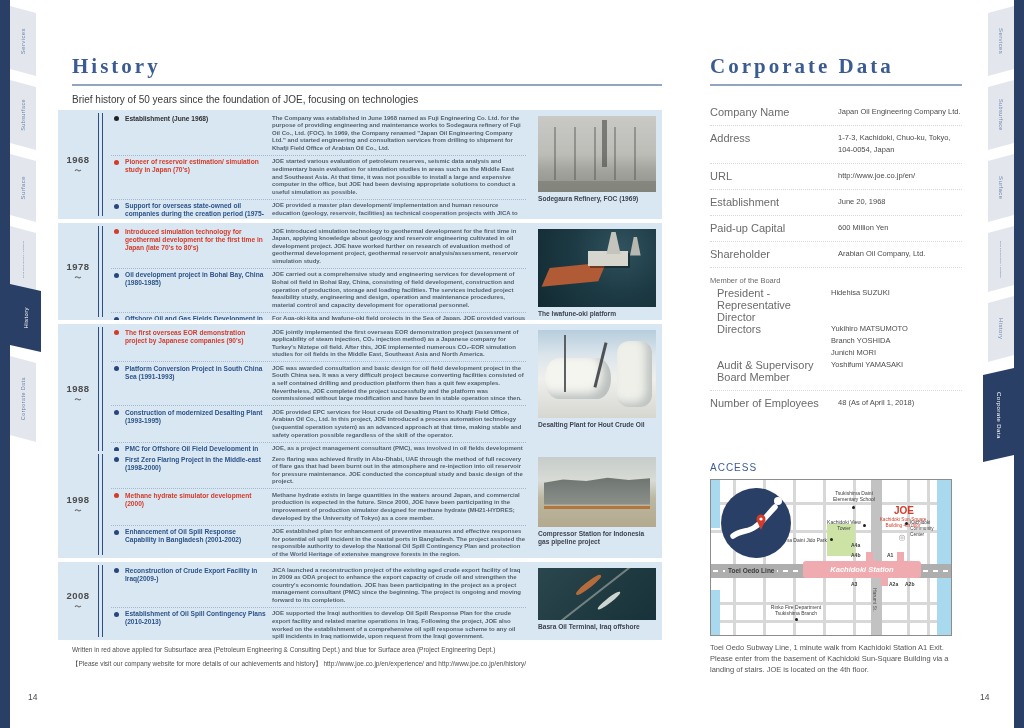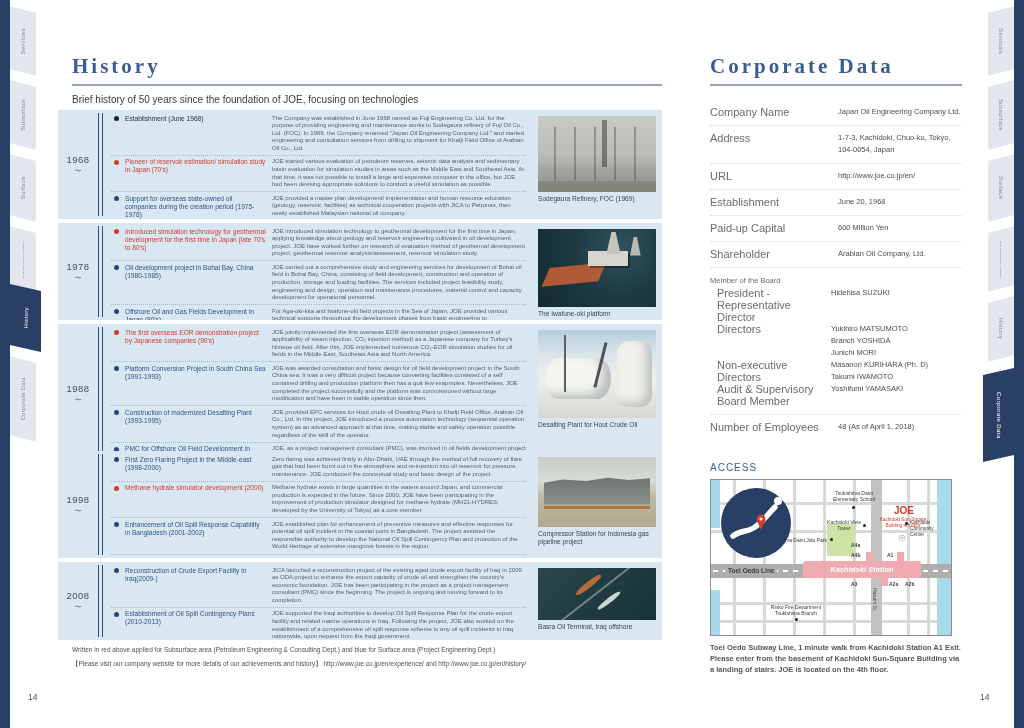--- a/index.html
+++ b/index.html
@@ -21,21 +21,21 @@
   .t-tiny span{ font-size:5px; }
   .rail-l .t-tiny span{ transform:rotate(180deg) scale(.5); }
   .rail-r .t-tiny span{ transform:scale(.5); }
   .pagenum { position:absolute; font-size:8.5px; color:#4a4a4a; z-index:12; }
 
   
   .big-title { position:absolute; font-family:"Liberation Serif", serif; font-size:21px; letter-spacing:3px; color:var(--title-blue); }
   .title-rule { position:absolute; height:2px; background:#93a5bf; }
   .h-sub { position:absolute; left:72px; top:94px; font-size:10px; color:#3a3a3a; }
 
-  .tl-sec { position:absolute; left:58px; width:604px; background:var(--panel-blue); display:flex; overflow:hidden; }
+  .tl-sec { position:absolute; left:58px; width:604px; background:var(--panel-blue); display:flex; overflow:hidden;font-weight:bold; }
   .year-col { width:40px; display:flex; flex-direction:column; align-items:center; justify-content:center; color:#4c4c4c; }
   .year { font-size:9.5px; letter-spacing:.5px; }
   .tilde { font-size:7px; margin-top:1px; color:#6a6a6a; }
   .tl-line { width:5px; border-left:1.5px solid #2e4d80; border-right:1.5px solid #2e4d80; margin:3px 0; }
   .entries { flex:1; display:flex; flex-direction:column; padding:2px 6px 2px 8px; }
   .entry { display:flex; padding:2.5px 0; }
   .entry + .entry { border-top:1px dotted #a2b8cf; }
   .e-left { width:155px; position:relative; padding-left:14px; }
   .e-title { font-size:6.6px; line-height:8px; display:block; }
   .bullet { position:absolute; left:3px; top:1.5px; width:5px; height:5px; border-radius:50%; }
@@ -93,21 +93,21 @@
   .m-oedo-label { position:absolute; left:14px; top:86.5px; font-size:6.5px; font-weight:bold; color:#3c3c3c; background:#aeaeae; padding:0 3px; z-index:3; }
   .m-stub { position:absolute; width:7px; background:var(--station-pink); z-index:3; }
   .m-station { position:absolute; left:92px; top:81px; width:118px; height:17px; background:var(--station-pink); border-radius:3px; z-index:4; display:flex; align-items:center; justify-content:center; color:#fff; font-size:7.5px; font-weight:bold; font-style:italic; }
   .m-exit { position:absolute; font-size:5px; font-weight:bold; color:#3d3d3d; z-index:5; }
   .m-label { position:absolute; font-size:5px; line-height:6px; color:#3d3d3d; z-index:5; }
   .m-dot { position:absolute; width:3px; height:3px; border-radius:50%; background:#1f1f1f; z-index:5; }
   .m-inset { position:absolute; left:10px; top:8px; width:70px; height:70px; border-radius:50%; background:var(--navy); z-index:6; }
   .m-joe { position:absolute; left:170px; top:25px; width:46px; text-align:center; font-size:10px; font-weight:bold; color:var(--subsurface-red); z-index:5; }
   .m-joe-sub { position:absolute; left:164px; top:37px; width:56px; text-align:center; font-size:4.7px; line-height:5.6px; color:var(--subsurface-red); z-index:5; }
   .m-joe-mark { position:absolute; left:184px; top:53px; width:14px; text-align:center; font-size:8px; color:#9a9a9a; z-index:5; }
-  .map-caption { position:absolute; left:710px; top:642px; width:252px; font-size:7.5px; line-height:11px; color:#555;font-weight:bold; }
+  .map-caption { position:absolute; left:710px; top:642px; width:252px; font-size:7.5px; line-height:11px; color:#555; }
   .center-two { text-align:center; }
   .right-al { text-align:right; }
 </style>
 </head>
 <body>
 
 <div class="page">
 
   <div class="edge edge-left"></div>
   <div class="edge edge-right"></div>
@@ -404,27 +404,20 @@
       <div class="sub">
         <div class="clabel indent">President - Representative Director</div>
         <div class="cval">Hidehisa SUZUKI</div>
       </div>
       <div class="sub">
         <div class="clabel indent">Directors</div>
         <div class="cval">
           <div>Yukihiro MATSUMOTO</div>
           <div>Branch YOSHIDA</div>
           <div>Junichi MORI</div>
-        </div>
-      </div>
-      <div class="sub">
-        <div class="clabel indent">Non-executive Directors</div>
-        <div class="cval">
-          <div>Masanori KURIHARA (Ph. D)</div>
-          <div>Takumi IWAMOTO</div>
         </div>
       </div>
       <div class="sub">
         <div class="clabel indent">Audit &amp; Supervisory Board Member</div>
         <div class="cval">Yoshifumi YAMASAKI</div>
       </div>
     </div>
     <div class="crow last">
       <div class="clabel">Number of Employees</div>
       <div class="cval">48  (As of April 1, 2018)</div>

